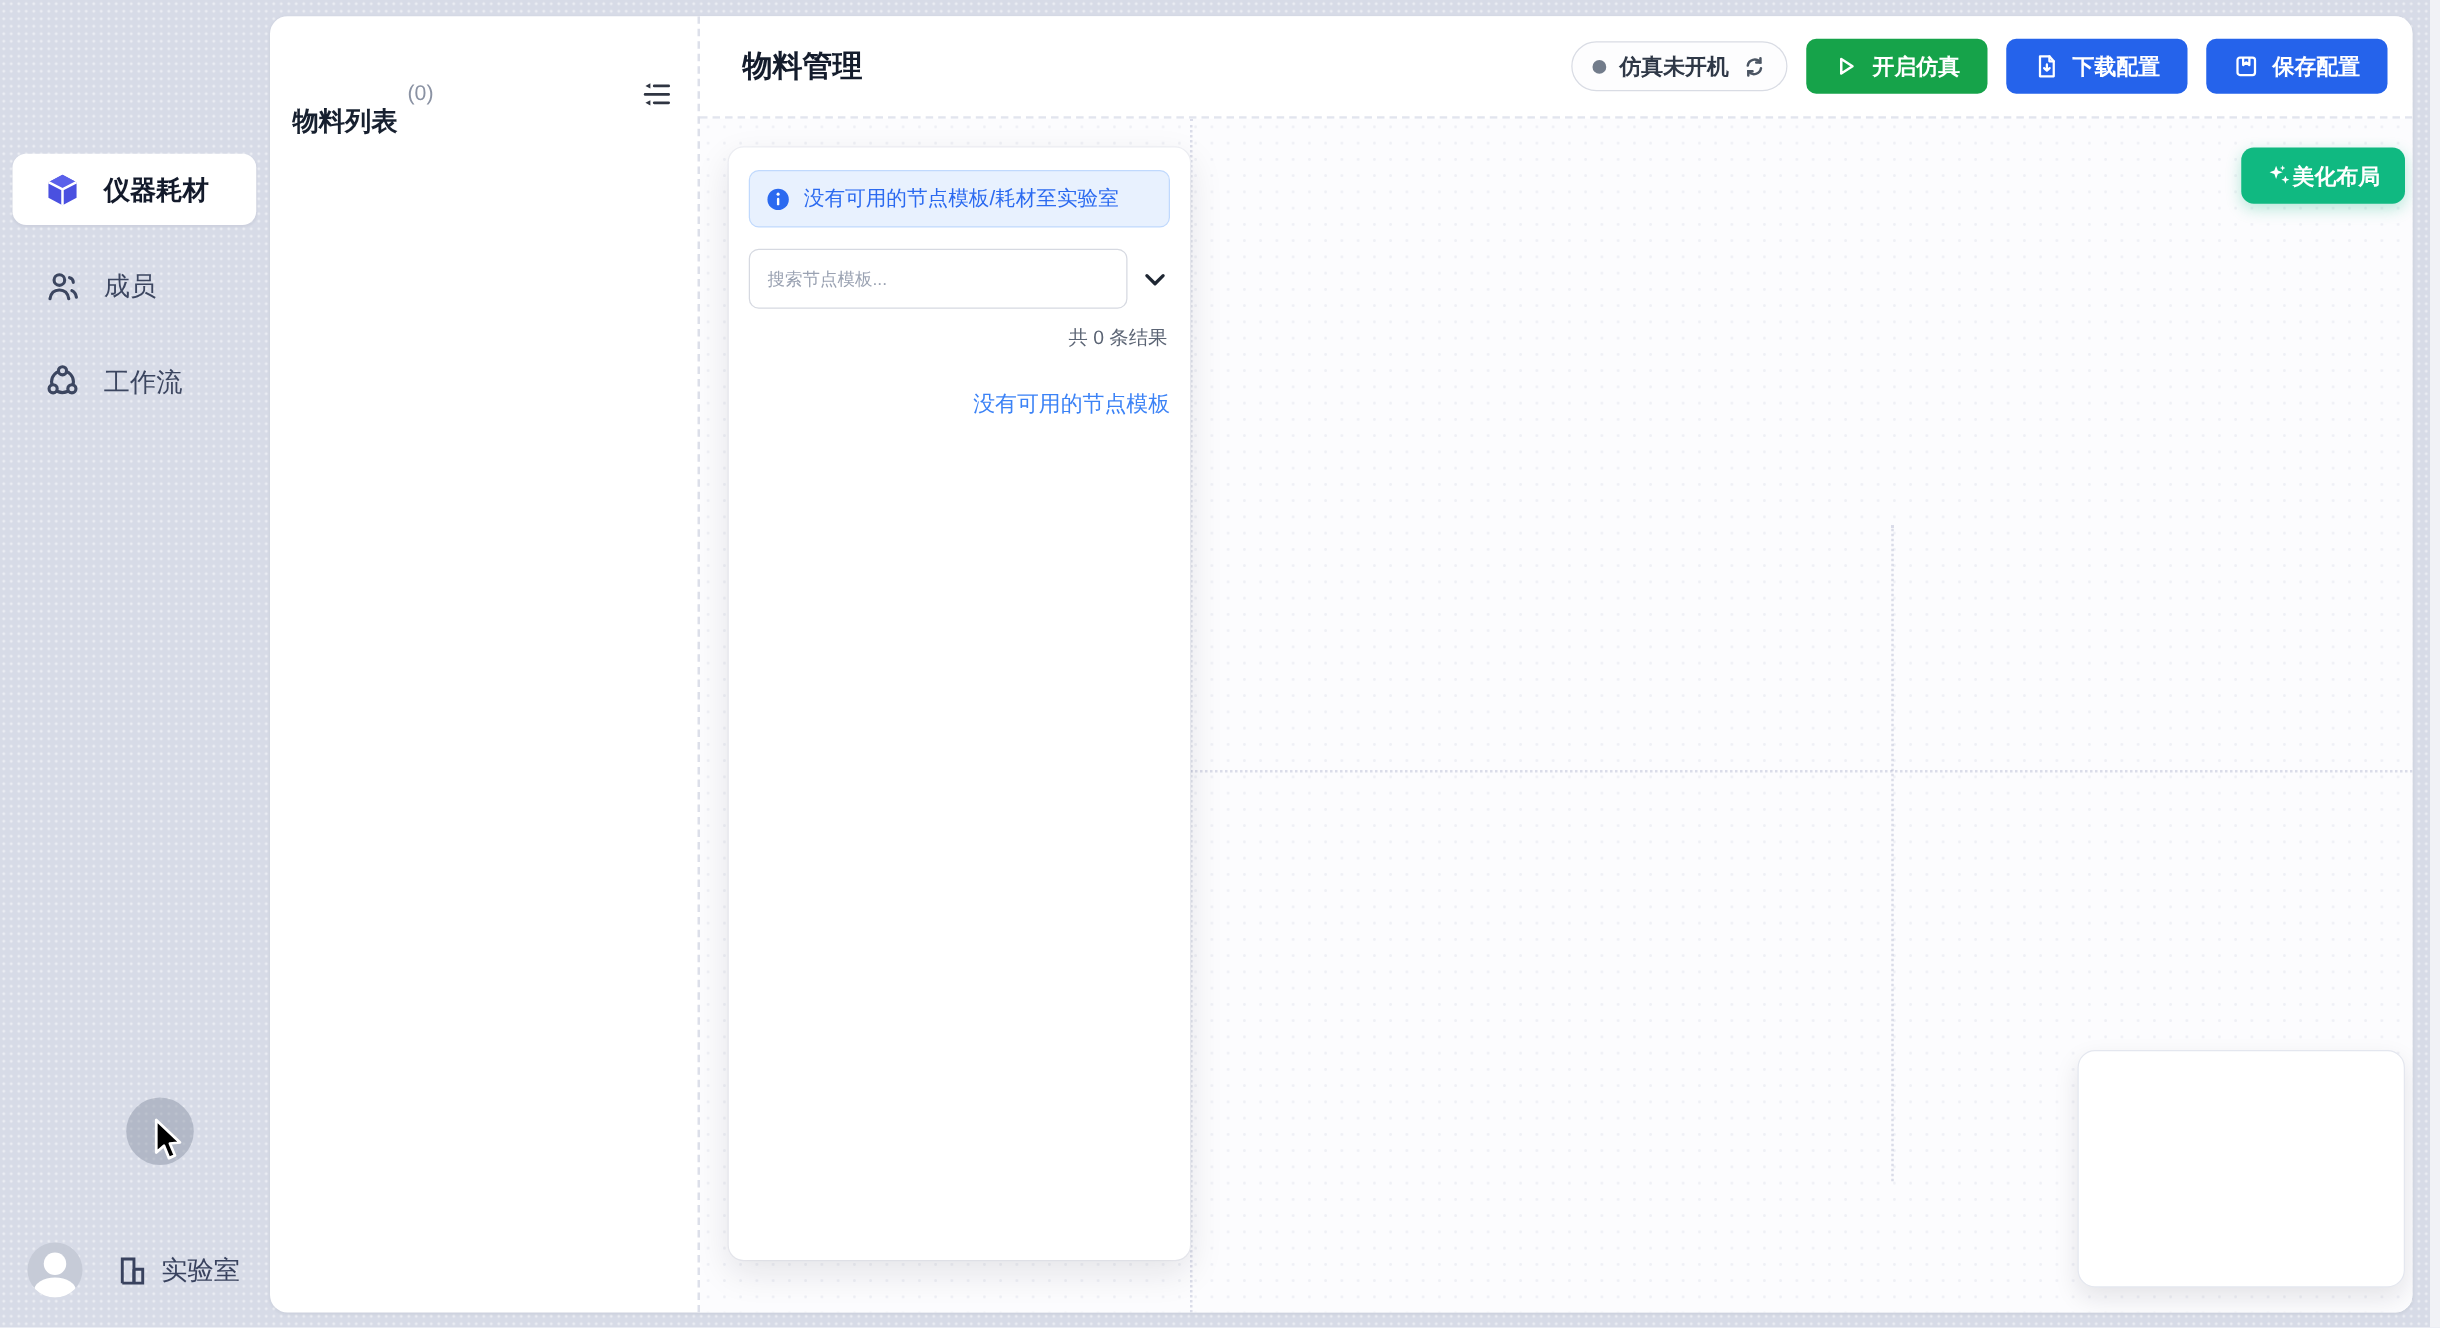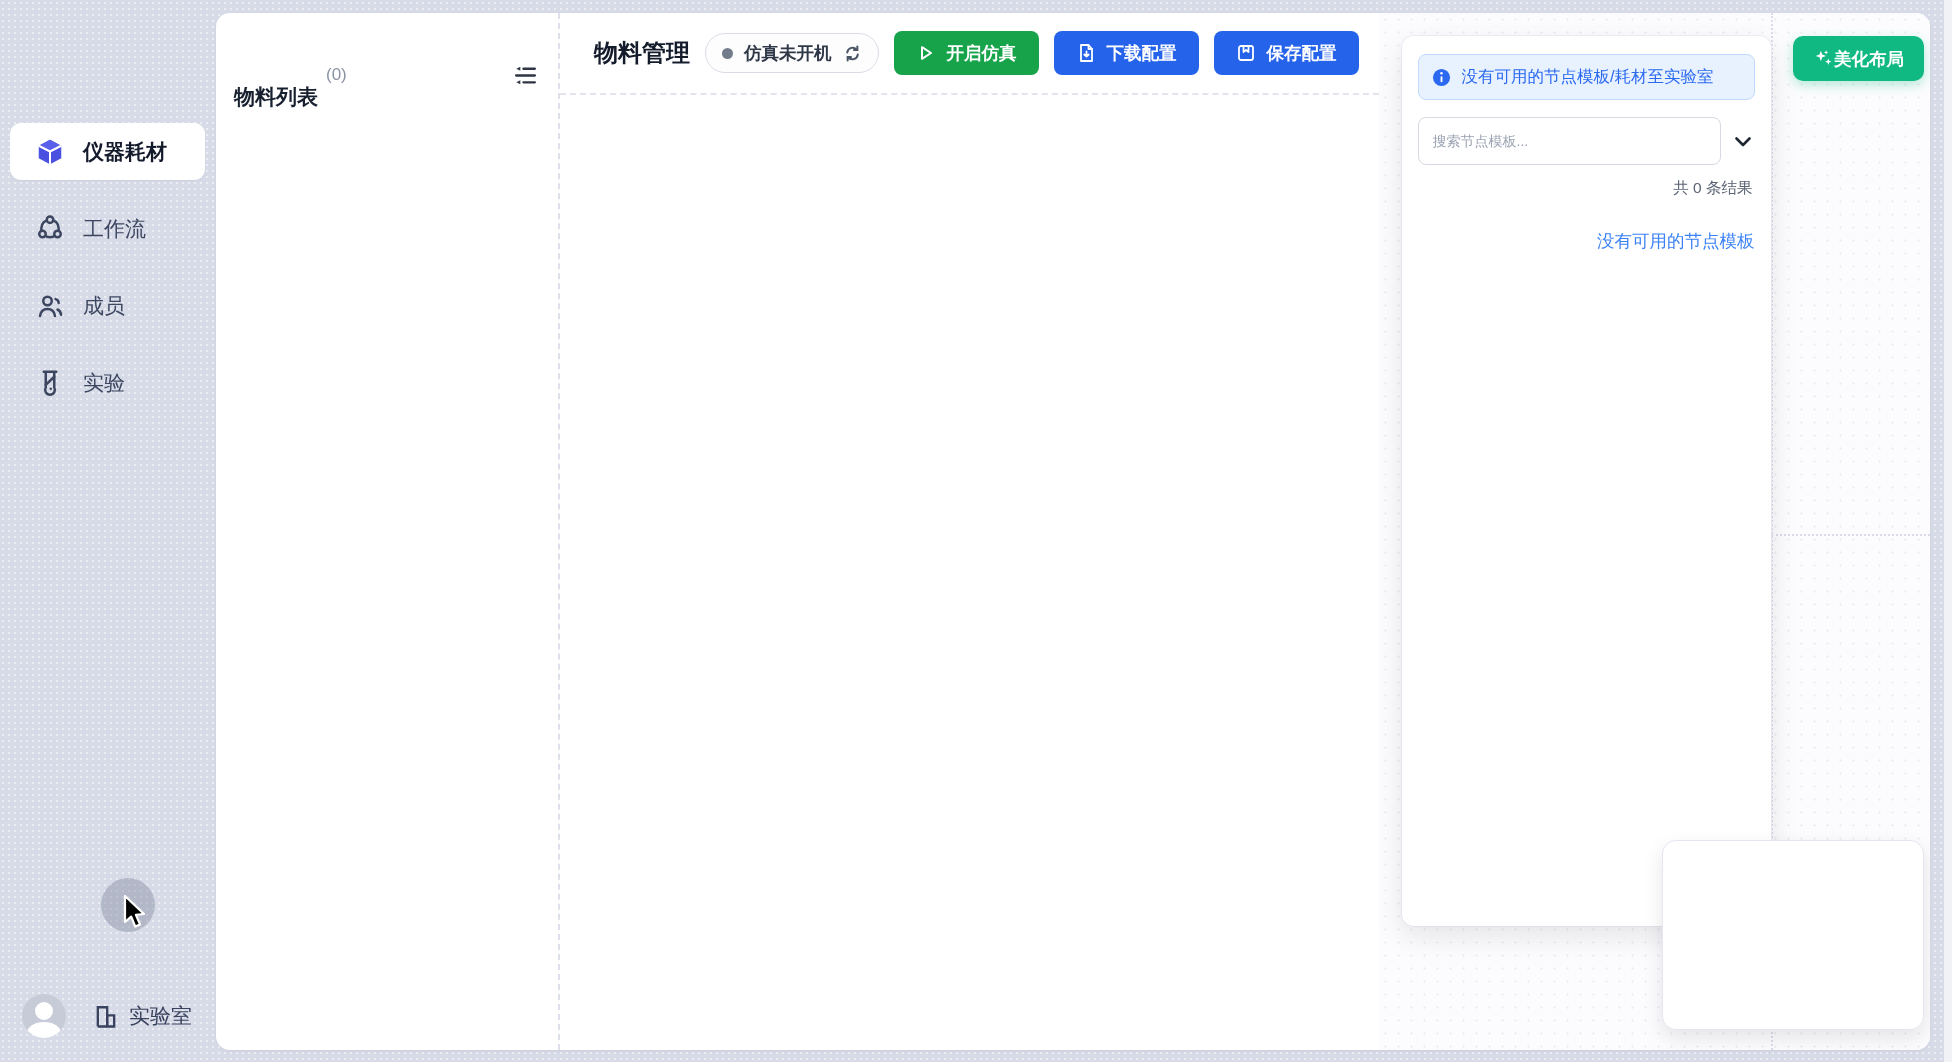--- a/index.html
+++ b/index.html
@@ -46,21 +46,21 @@
   .main-card{position:absolute;left:216px;top:13px;width:1714px;height:1037px;background:#fff;
     border-radius:14px;display:flex;overflow:hidden;box-shadow:0 1px 3px rgba(30,41,59,.07);}
 
   .left-panel{width:344px;flex:none;border-right:2px dashed #dde0ea;padding:26px 18px 0 18px;}
   .panel-header{display:flex;align-items:center;}
   .panel-title{font-size:21px;font-weight:700;color:#17202f;margin-top:44px;}
   .panel-count{font-size:17px;color:#8a92a3;margin-left:8px;}
   .fold-btn{margin-left:auto;width:30px;height:30px;display:flex;align-items:center;justify-content:center;
     background:none;border:none;cursor:pointer;color:#2f3542;}
 
-  .main-right{flex:1;display:flex;min-width:0;}
+  .main-right{flex:1;display:flex;flex-direction:column;min-width:0;}
   .topbar{height:82px;flex:none;display:flex;align-items:center;gap:15px;
     padding:0 20px 0 34px;border-bottom:2px dashed #e2e5ee;background:#fff;}
   .page-title{font-size:24px;font-weight:700;color:#141c2c;margin-right:auto;}
   .status-chip{height:40px;display:flex;align-items:center;gap:11px;padding:0 16px;
     border:1px solid #d9dce4;border-radius:20px;background:#fdfdfe;}
   .status-dot{width:11px;height:11px;border-radius:50%;background:#727c8b;}
   .status-label{font-size:17.5px;font-weight:700;color:#2f3847;text-align:center;}
   .refresh-btn{background:none;border:none;cursor:pointer;display:flex;align-items:center;color:#4b5563;padding:0;}
   .btn{height:44px;border:none;border-radius:8px;padding:0 22px;display:flex;align-items:center;gap:11px;
     color:#fff;font-size:17.5px;font-weight:700;cursor:pointer;font-family:inherit;}
@@ -111,49 +111,39 @@
         <svg width="30" height="30" viewBox="0 0 24 24">
           <path d="M12 2.2 21 7v10l-9 4.8L3 17V7z" fill="var(--brand-indigo)"></path>
           <path d="M12 2.2 21 7l-9 4.6L3 7z" fill="#5a60ea"></path>
           <path d="M12 11.6V21.8M12 11.6 21 7M12 11.6 3 7" stroke="#fff" stroke-width="1.6" fill="none"></path>
         </svg>
       </span>
       <span>仪器耗材</span>
     </div>
     <div class="nav-item">
       <span class="nav-ic">
+        <svg width="30" height="30" viewBox="0 0 24 24" fill="none" stroke="#3c4660" stroke-width="2" stroke-linecap="round">
+          <circle cx="10" cy="8" r="3.4"></circle>
+          <path d="M4 20c.6-4 3-5.6 6-5.6S15.4 16 16 20"></path>
+          <path d="M16.5 6.5c1.6.4 2.4 1.5 2.4 3"></path>
+          <path d="M18 14.8c1.8.8 2.6 2.3 2.9 4.2"></path>
+        </svg>
+      </span>
+      <span>成员</span>
+    </div>
+    <div class="nav-item">
+      <span class="nav-ic">
         <svg width="30" height="30" viewBox="0 0 24 24" fill="none" stroke="#3c4660" stroke-width="2">
           <circle cx="12" cy="11.5" r="7"></circle>
           <circle cx="12" cy="4.5" r="2.6" fill="#d7dbe7"></circle>
           <circle cx="6" cy="16" r="2.6" fill="#d7dbe7"></circle>
           <circle cx="18" cy="16" r="2.6" fill="#d7dbe7"></circle>
         </svg>
       </span>
       <span>工作流</span>
-    </div>
-    <div class="nav-item">
-      <span class="nav-ic">
-        <svg width="30" height="30" viewBox="0 0 24 24" fill="none" stroke="#3c4660" stroke-width="2" stroke-linecap="round">
-          <circle cx="10" cy="8" r="3.4"></circle>
-          <path d="M4 20c.6-4 3-5.6 6-5.6S15.4 16 16 20"></path>
-          <path d="M16.5 6.5c1.6.4 2.4 1.5 2.4 3"></path>
-          <path d="M18 14.8c1.8.8 2.6 2.3 2.9 4.2"></path>
-        </svg>
-      </span>
-      <span>成员</span>
-    </div>
-    <div class="nav-item">
-      <span class="nav-ic">
-        <svg width="30" height="30" viewBox="0 0 24 24" fill="none" stroke="#3c4660" stroke-width="2" stroke-linecap="round">
-          <path d="M7 3h10M8.6 3v12.6a3.9 3.9 0 1 0 6.8 0V3"></path>
-          <path d="M8.6 13.5 15.4 7"></path>
-          <circle cx="12.6" cy="16.5" r="1" fill="#3c4660" stroke="none"></circle>
-        </svg>
-      </span>
-      <span>实验</span>
     </div>
   </nav>
 
   <div class="sidebar-footer">
     <div class="avatar"></div>
     <div class="workspace">
       <svg width="28" height="28" viewBox="0 0 24 24" fill="none" stroke="#39425e" stroke-width="2">
         <path d="M5 21V4.5h8V21M5 21h8M13 21h6v-9.5h-6"></path>
         <path d="M13 21v-9.5"></path>
       </svg>

